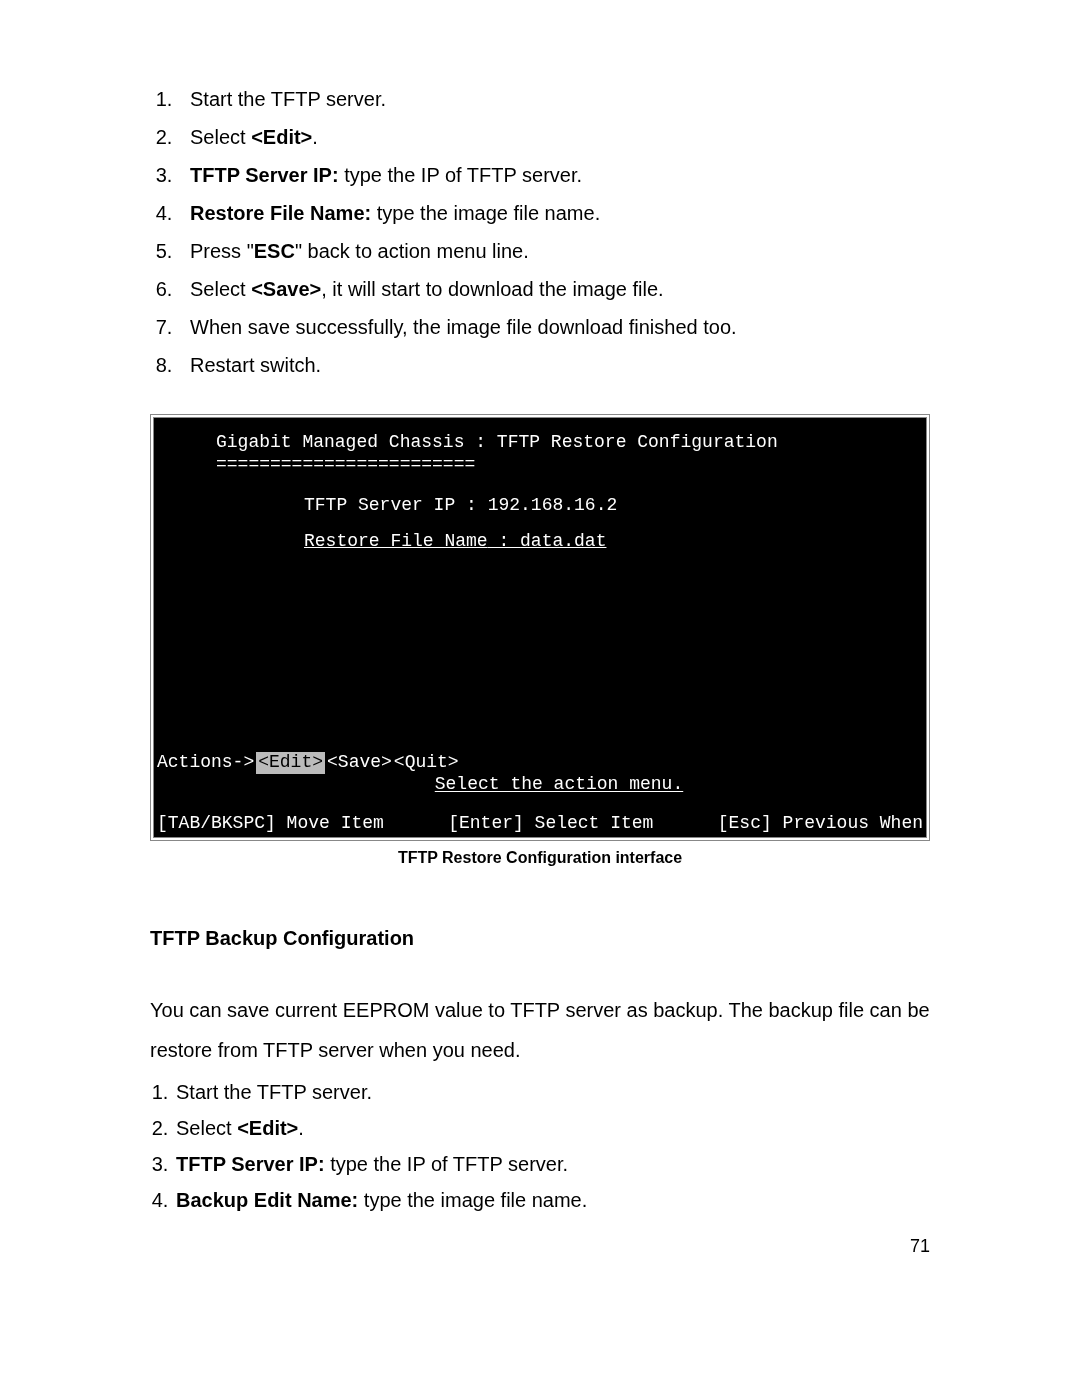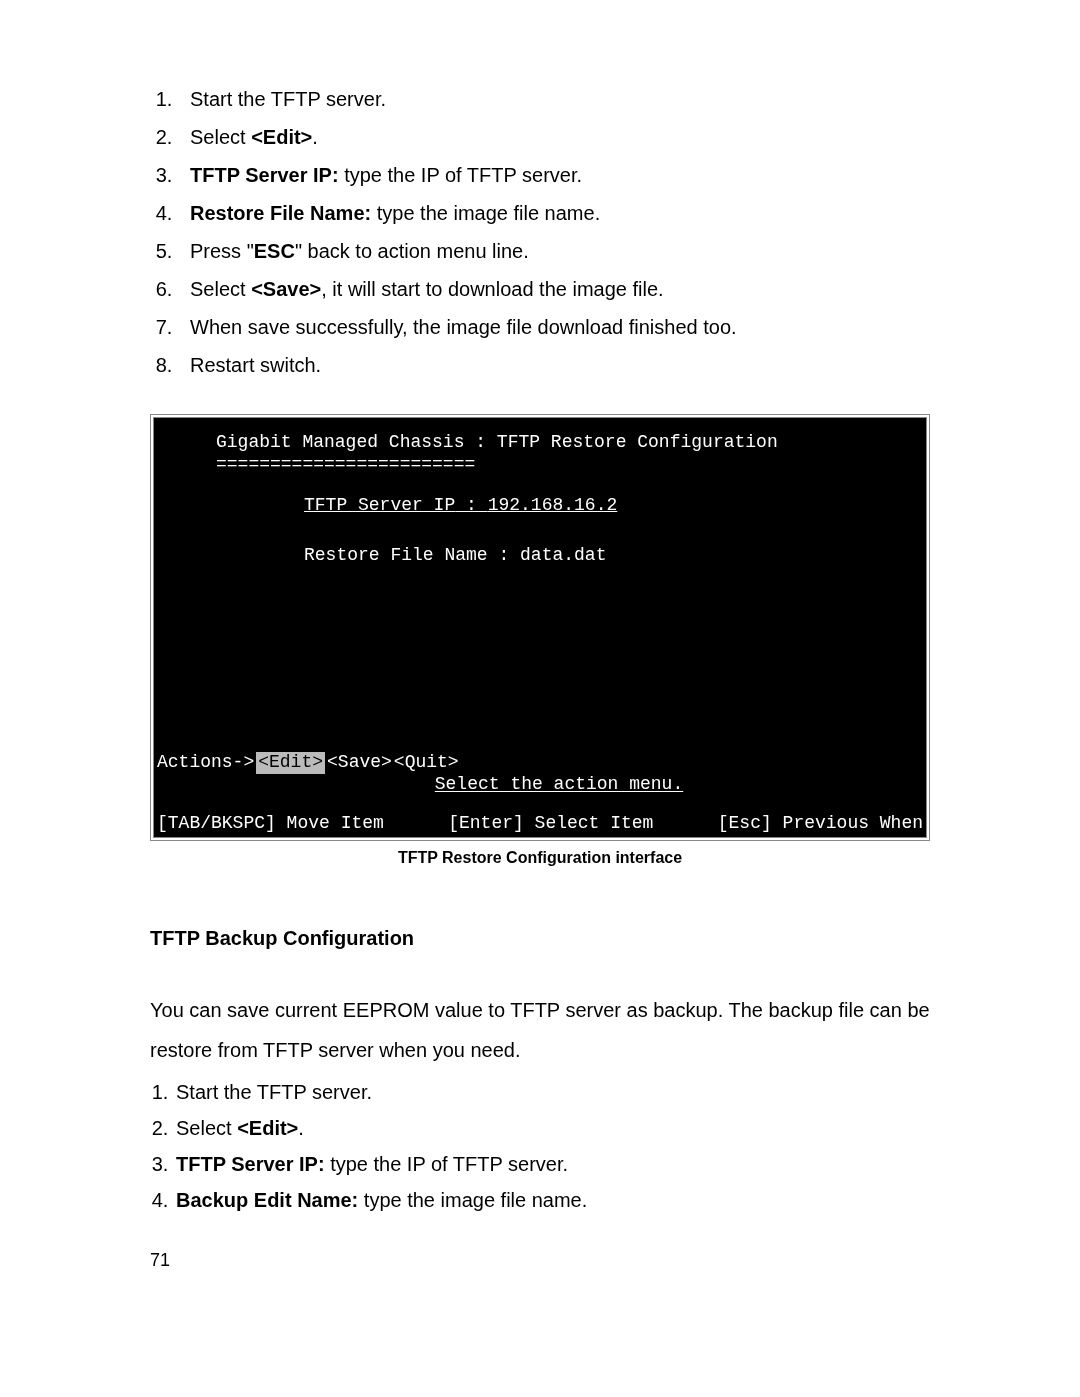--- a/index.html
+++ b/index.html
@@ -42,22 +42,22 @@
     min-height: 380px;
     position: relative;
     box-sizing: border-box;
   }
   .term-body {
     padding: 14px 20px 0 20px;
     min-height: 320px;
   }
   .term-title { padding-left: 42px; }
   .term-rule  { padding-left: 42px; letter-spacing: 0; }
-  .term-field { padding-left: 130px; margin-top: 20px; text-decoration: underline; }
-  .term-field2 { padding-left: 130px; margin-top: 28px; }
+  .term-field { padding-left: 130px; margin-top: 20px; }
+  .term-field2 { padding-left: 130px; margin-top: 14px; text-decoration: underline; }
   .term-actions {
     padding: 0 3px;
     display: flex;
     align-items: center;
     gap: 2px;
   }
   .sel {
     background: #bbb;
     color: #000;
     padding: 0 2px;
@@ -91,23 +91,23 @@
     margin: 0 0 4px 0;
   }
   ol.steps2 {
     margin: 0;
     padding-left: 24px;
     font-size: 20px;
     line-height: 1.8;
   }
   ol.steps2 li { padding-left: 2px; }
   .page-num {
-    text-align: left;
+    text-align: right;
     font-size: 18px;
-    margin-top: 32px;
+    margin-top: 18px;
   }
 </style>
 </head>
 <body>
 
 <div class="page">
 
   <ol class="steps">
     <li><span>Start the TFTP server.</span><span class="bold"></span><span></span></li>
     <li><span>Select </span><span class="bold">&lt;Edit&gt;</span><span>.</span></li>

